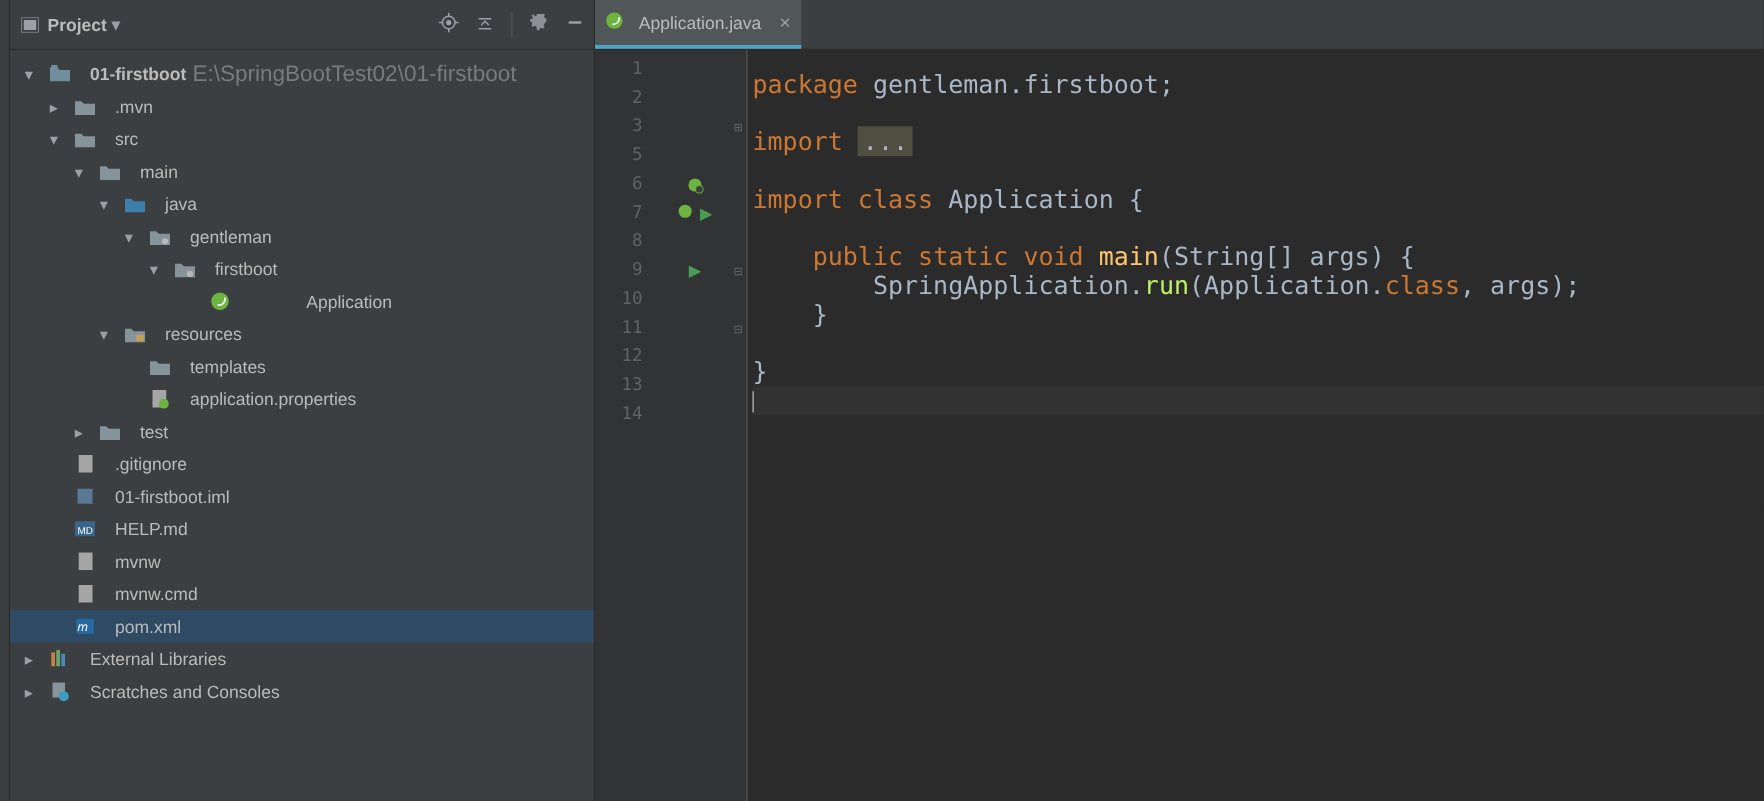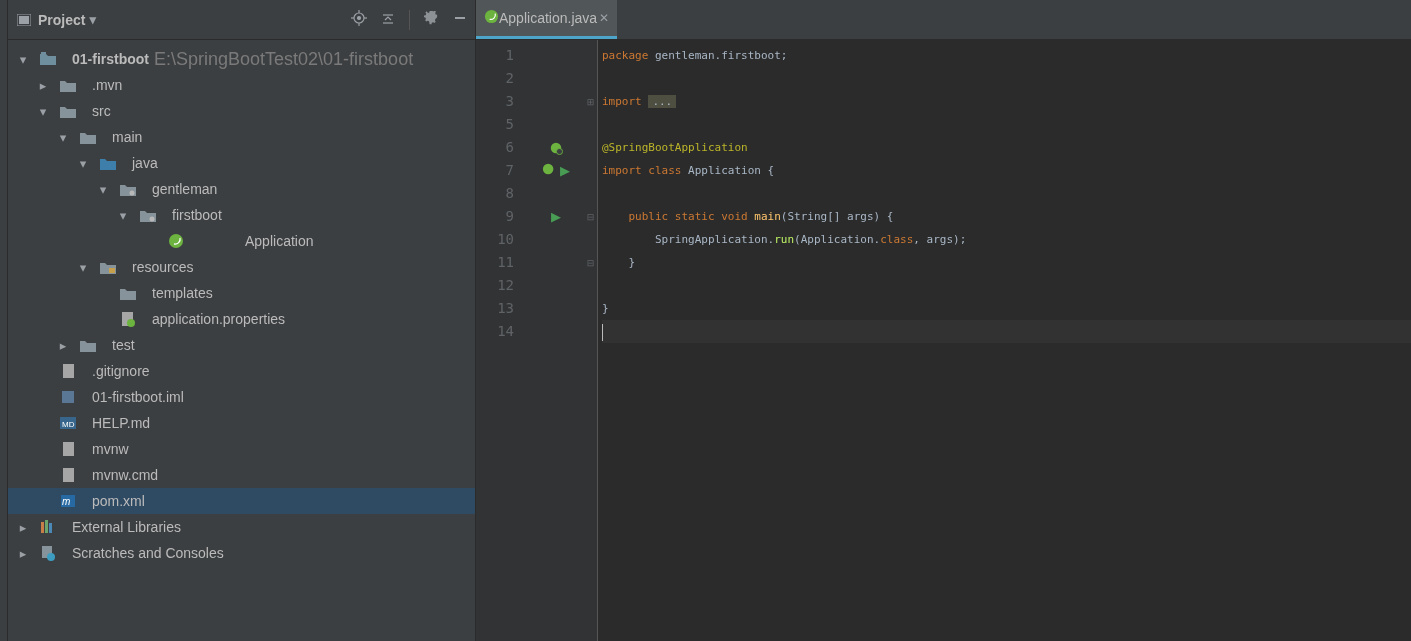--- a/index.html
+++ b/index.html
@@ -118,21 +118,21 @@
   height: 40px;
   background: #3c3f41;
   border-bottom: 1px solid #2b2b2b;
   display: flex;
   align-items: stretch;
 }
 .tab {
   display: flex;
   align-items: center;
   padding: 0 8px;
-  gap: 0;
+  gap: 12px;
   border-bottom: 3px solid #4da6c9;
   background: #515658;
 }
 .tab-close {
   color: #9aa0a6;
   font-size: 12px;
   margin-left: 2px;
 }
 .editor-body {
   flex: 1;
@@ -175,22 +175,22 @@
   height: 23px;
   display: flex;
   align-items: center;
   justify-content: center;
   color: #606366;
   font-size: 9px;
 }
 .code {
   flex: 1;
   font-family: 'Consolas', 'Monaco', monospace;
-  font-size: 11px;
-  padding-top: 4px;
+  font-size: 20px;
+  padding-top: 16px;
   padding-left: 4px;
 }
 .code-line {
   height: 23px;
   line-height: 23px;
   white-space: pre;
 }
 .kw { color: #cc7832; }
 .plain { color: #a9b7c6; }
 .ann { color: #bbb529; }
@@ -546,21 +546,20 @@
       <div class="fold-line"></div>
       <div class="fold-line"></div>
       <div class="fold-line"></div>
     </div>
 
     <div class="code">
       <div class="code-line"><span class="kw">package</span><span class="plain"> gentleman.firstboot;</span></div>
       <div class="code-line"></div>
       <div class="code-line"><span class="kw">import</span><span class="plain"> </span><span class="dots-box">...</span></div>
       <div class="code-line"></div>
-      <div class="code-line"><span class="ann">@SpringBootApplication</span></div>
       <div class="code-line"><span class="kw">import class</span><span class="plain"> Application {</span></div>
       <div class="code-line"></div>
       <div class="code-line"><span class="plain">    </span><span class="kw">public static void</span><span class="fn"> main</span><span class="plain">(String[] args) {</span></div>
       <div class="code-line"><span class="plain">        SpringApplication.</span><span class="static_i">run</span><span class="plain">(Application.</span><span class="kw">class</span><span class="plain">, args);</span></div>
       <div class="code-line"><span class="plain">    }</span></div>
       <div class="code-line"></div>
       <div class="code-line"><span class="plain">}</span></div>
       <div class="code-line cursor-line"><span class="cursor-caret"></span></div>
     </div>
   </div>

